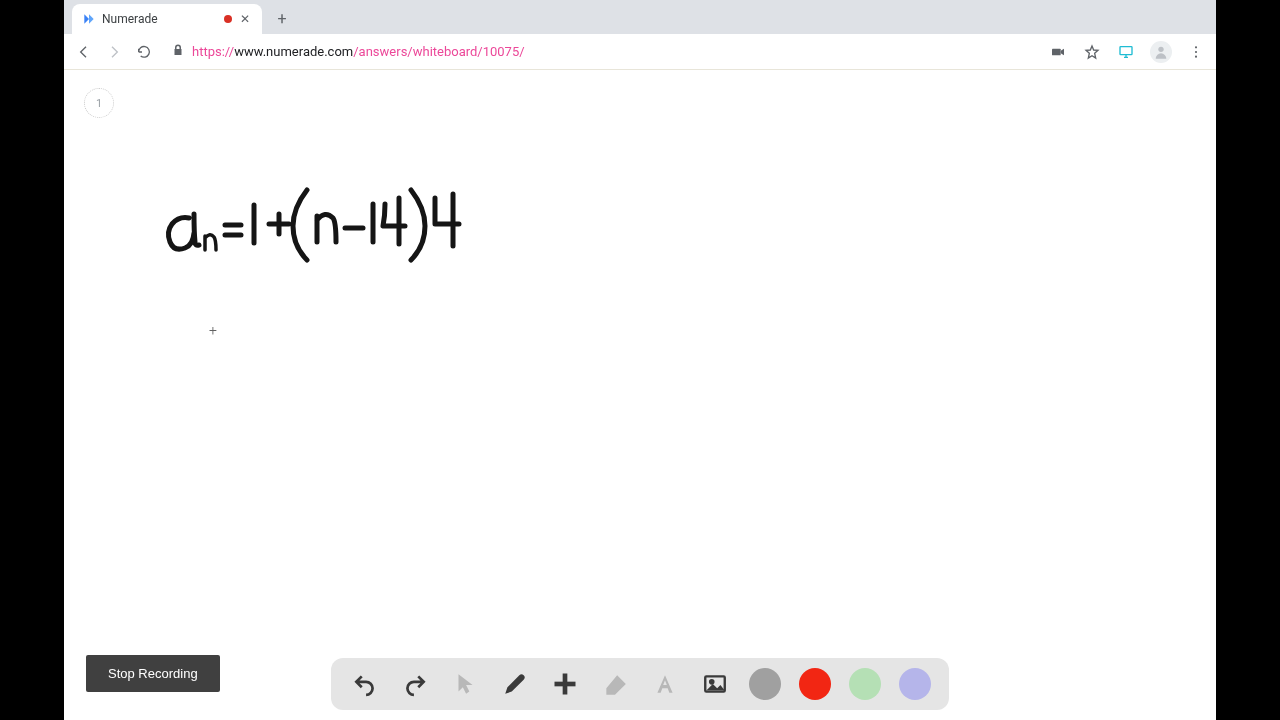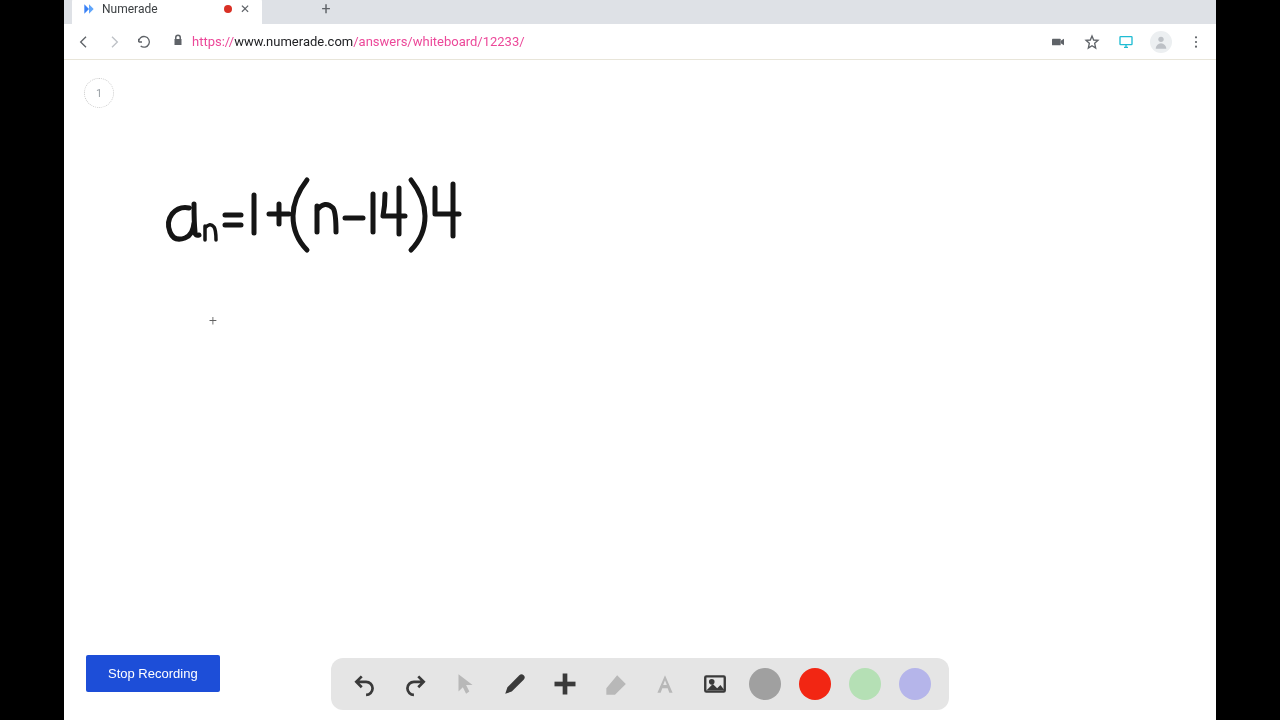--- a/index.html
+++ b/index.html
@@ -15,26 +15,25 @@
       position: absolute;
       left: 64px;
       top: 0;
       width: 1152px;
       height: 720px;
       background: #fff;
       display: flex;
       flex-direction: column;
     }
     .tab-strip {
-      height: 24px;
+      height: 34px;
       background: #dee1e6;
       display: flex;
       align-items: flex-end;
       padding-left: 8px;
-      gap: 44px;
     }
     .tab {
       height: 30px;
       background: #fff;
       border-radius: 8px 8px 0 0;
       display: flex;
       align-items: center;
       padding: 0 10px;
       min-width: 190px;
       gap: 6px;
@@ -94,21 +93,21 @@
       left:95px; top:110px;
     }
     .cursor-plus {
       position:absolute;
       left:145px; top:252px;
       font-size:14px; color:#606060; font-weight:300;
     }
     .stop-btn {
       position:absolute;
       left:22px; bottom:28px;
-      background:#1d4ed8;
+      background:#404040;
       color:#fff;
       border:none;
       padding: 11px 22px;
       font-size:13px;
       border-radius:2px;
       cursor:pointer;
     }
     .toolbar {
       position:absolute;
       left:50%; transform:translateX(-50%);
@@ -174,21 +173,21 @@
           <path d="M4 12 a8 8 0 1 1 3 6 M4 12 l0 -5 M4 12 l5 0"></path>
         </svg>
     </div>
     <div class="url-area">
       <span class="lock-icon">
         <svg width="12" height="12" viewBox="0 0 24 24" fill="currentColor">
             <path d="M6 10 V7 a6 6 0 0 1 12 0 v3 h1 v12 H5 V10 Z M9 10 h6 V7 a3 3 0 0 0 -6 0 Z"></path>
           </svg>
       </span>
       <span class="url-text">
-        <span class="proto">https://</span><span>www.numerade.com</span><span class="path">/answers/whiteboard/12233/</span>
+        <span class="proto">https://</span><span>www.numerade.com</span><span class="path">/answers/whiteboard/10075/</span>
       </span>
     </div>
     <div class="right-icons">
       <div class="nav-icon">
         <svg viewBox="0 0 24 24" fill="currentColor">
             <rect x="3" y="7" width="13" height="10" rx="1"></rect>
             <path d="M16 10 L21 7 V17 L16 14 Z"></path>
           </svg>
       </div>
       <div class="nav-icon">

